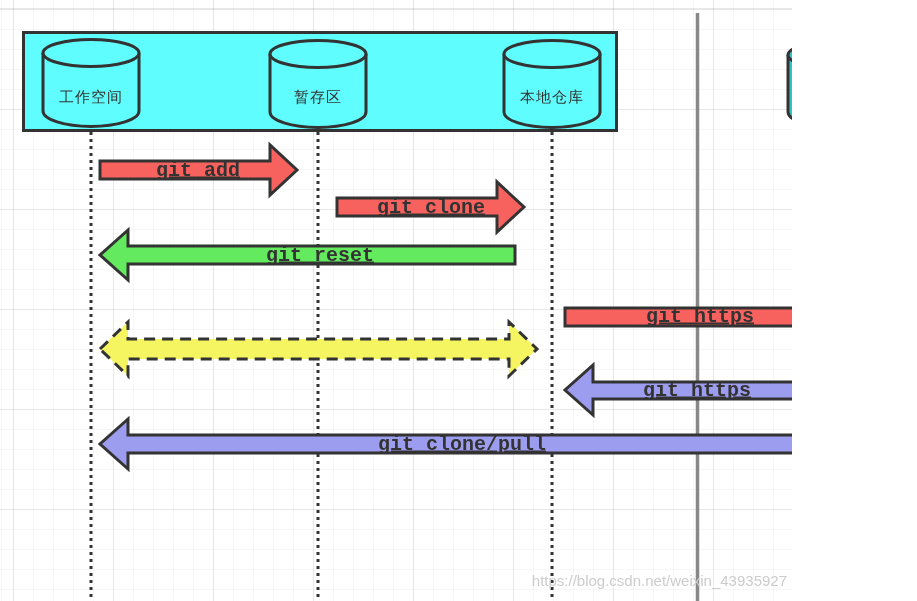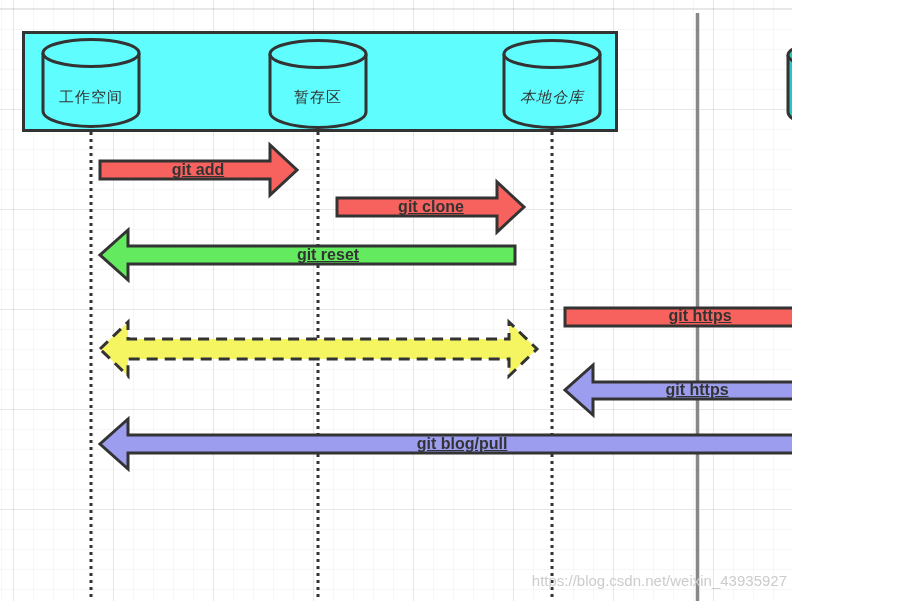--- a/index.html
+++ b/index.html
@@ -26,25 +26,26 @@
     transform:translate(-50%,-50%);
     font-size:15px;
     color:#333333;
     white-space:nowrap;
     letter-spacing:1px;
   }
   .node-label.remote-text{color:#4d9a9a;}
   .arrow-label{
     position:absolute;
     transform:translate(-50%,-50%);
-    font-size:16px;
+    font-size:20px;
     font-weight:bold;
     color:#333333;
     text-decoration:underline;
     white-space:nowrap;
+    font-family:Liberation Mono, monospace;
   }
   .watermark{
     position:absolute;
     right:5px;top:572px;
     font-size:15px;
     color:#cccccc;
     white-space:nowrap;
   }
 </style>
 </head>
@@ -93,24 +94,24 @@
 
     <path class="shape" d="M565,308 L806,308 L806,291 L833,317 L806,343 L806,326 L565,326 Z" fill="#f8625e"></path>
 
     <path class="shape" d="M825,382 L593,382 L593,365 L565,390 L593,415 L593,399 L825,399 Z" fill="#9d9def"></path>
 
     <path class="shape" d="M824,435 L128,435 L128,419 L100,444 L128,469 L128,453 L824,453 Z" fill="#9d9def"></path>
   </svg>
 
   <div class="node-label" style="left:91px;top:97px;">工作空间</div>
   <div class="node-label" style="left:318px;top:97px;">暂存区</div>
-  <div class="node-label" style="left:552px;top:97px;font-style:italic;">本地仓库</div>
+  <div class="node-label" style="left:552px;top:97px;">本地仓库</div>
   <div class="node-label remote-text" style="left:836px;top:97px;">远程仓库</div>
 
   <div class="arrow-label" style="left:198px;top:170px;">git add</div>
   <div class="arrow-label" style="left:431px;top:207px;">git clone</div>
-  <div class="arrow-label" style="left:328px;top:255px;">git reset</div>
+  <div class="arrow-label" style="left:320px;top:255px;">git reset</div>
   <div class="arrow-label" style="left:700px;top:316px;">git https</div>
   <div class="arrow-label" style="left:697px;top:390px;">git https</div>
-  <div class="arrow-label" style="left:462px;top:444px;">git blog/pull</div>
+  <div class="arrow-label" style="left:462px;top:444px;">git clone/pull</div>
 
   <div class="watermark">https://blog.csdn.net/weixin_43935927</div>
 </div>
 
 </body></html>

